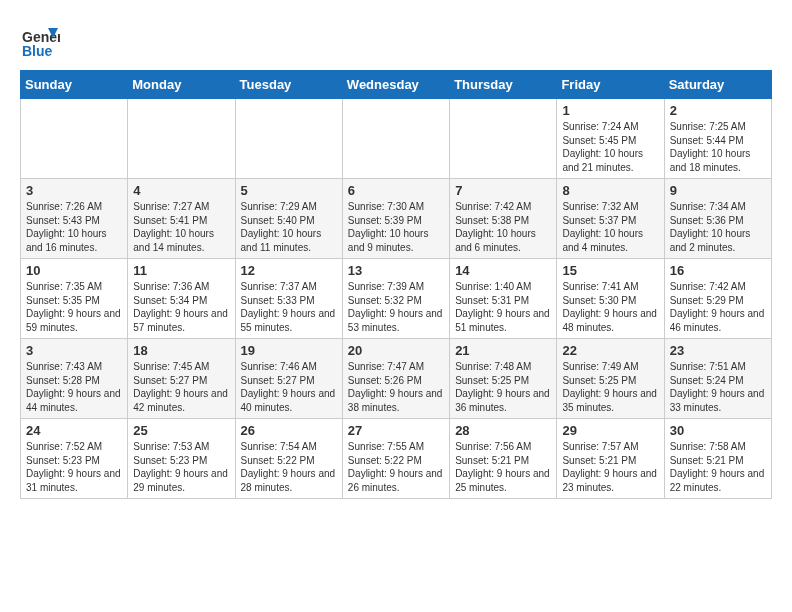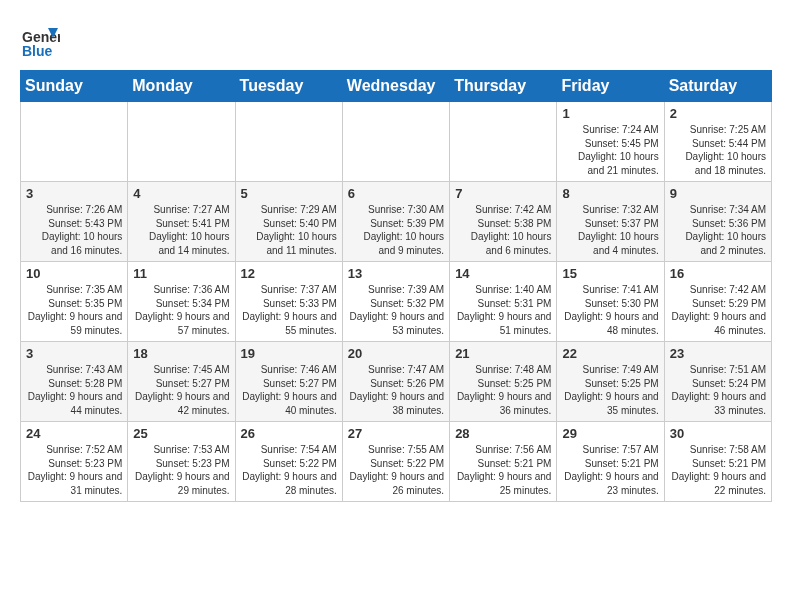--- a/index.html
+++ b/index.html
@@ -38,21 +38,21 @@
       color: #333;
     }
     .calendar {
       width: 100%;
       border-collapse: collapse;
       border: 1px solid #ccc;
     }
     .calendar th {
       background-color: #1a6fba;
       color: #fff;
-      font-size: 16px;
+      font-size: 13px;
       font-weight: bold;
       padding: 6px 4px;
       text-align: left;
       border: 1px solid #1a6fba;
     }
     .calendar td {
       vertical-align: top;
       padding: 4px 5px;
       border: 1px solid #ccc;
       font-size: 10.5px;
@@ -67,21 +67,20 @@
     .day-num {
       font-size: 13px;
       font-weight: bold;
       display: block;
       margin-bottom: 2px;
     }
     .day-detail {
       font-size: 10px;
       color: #333;
       line-height: 1.35;
-      text-align: right;
     }
     .empty-cell {
       background: #fff !important;
     }
   </style>
 </head>
 <body>
 
 <div class="header">
   <div class="logo">

